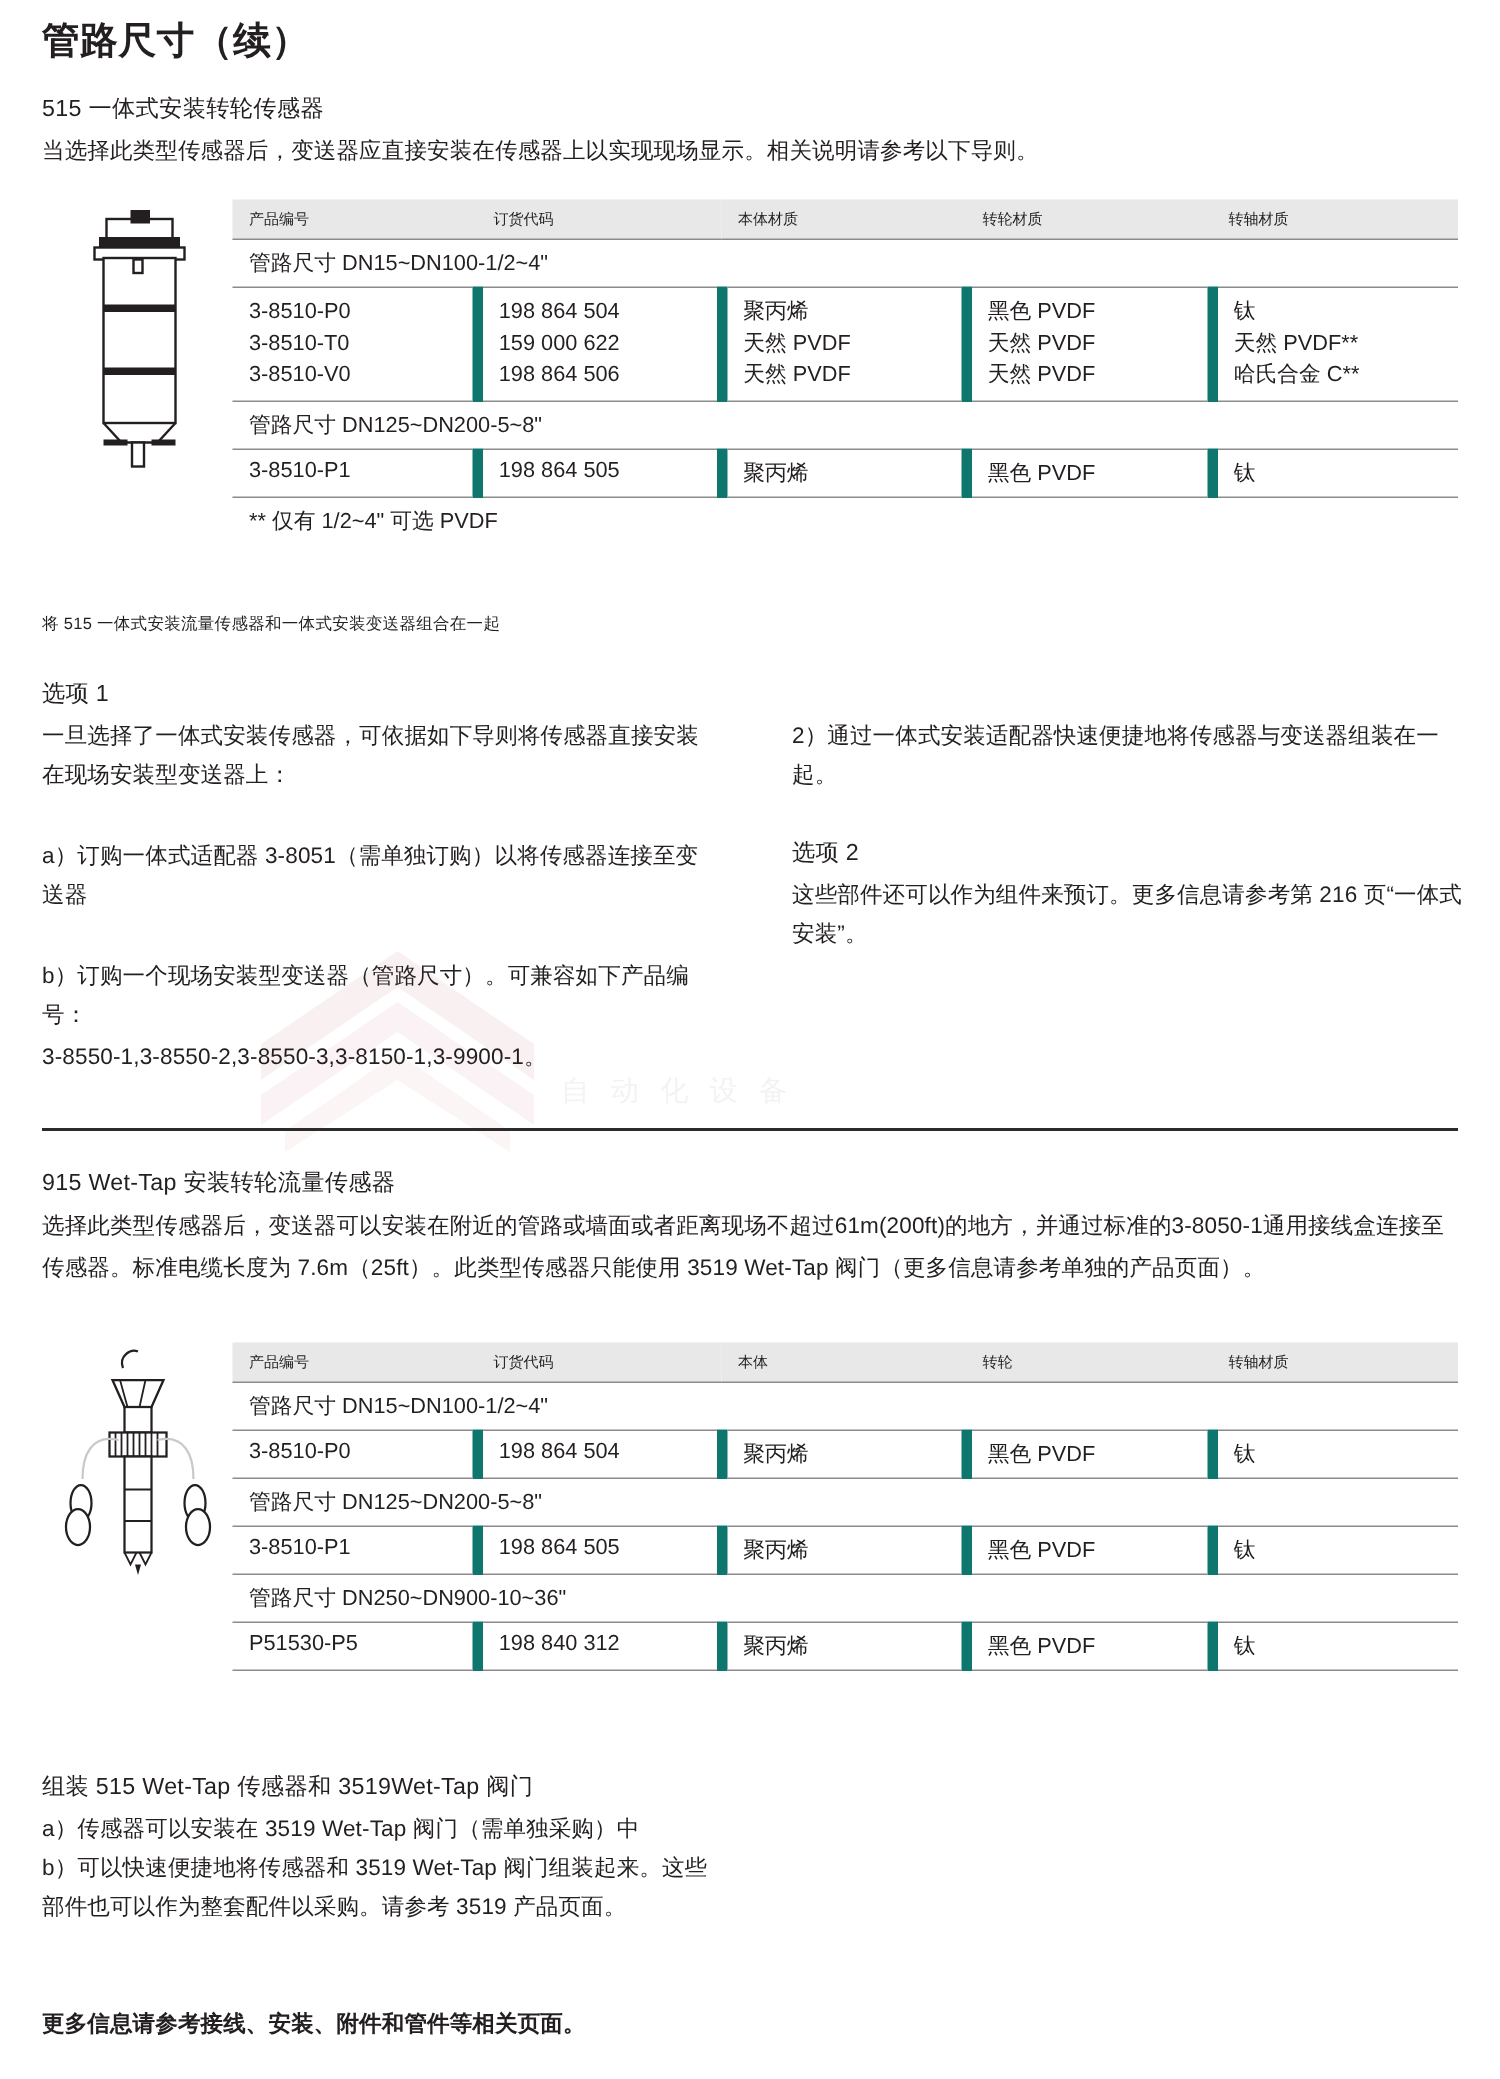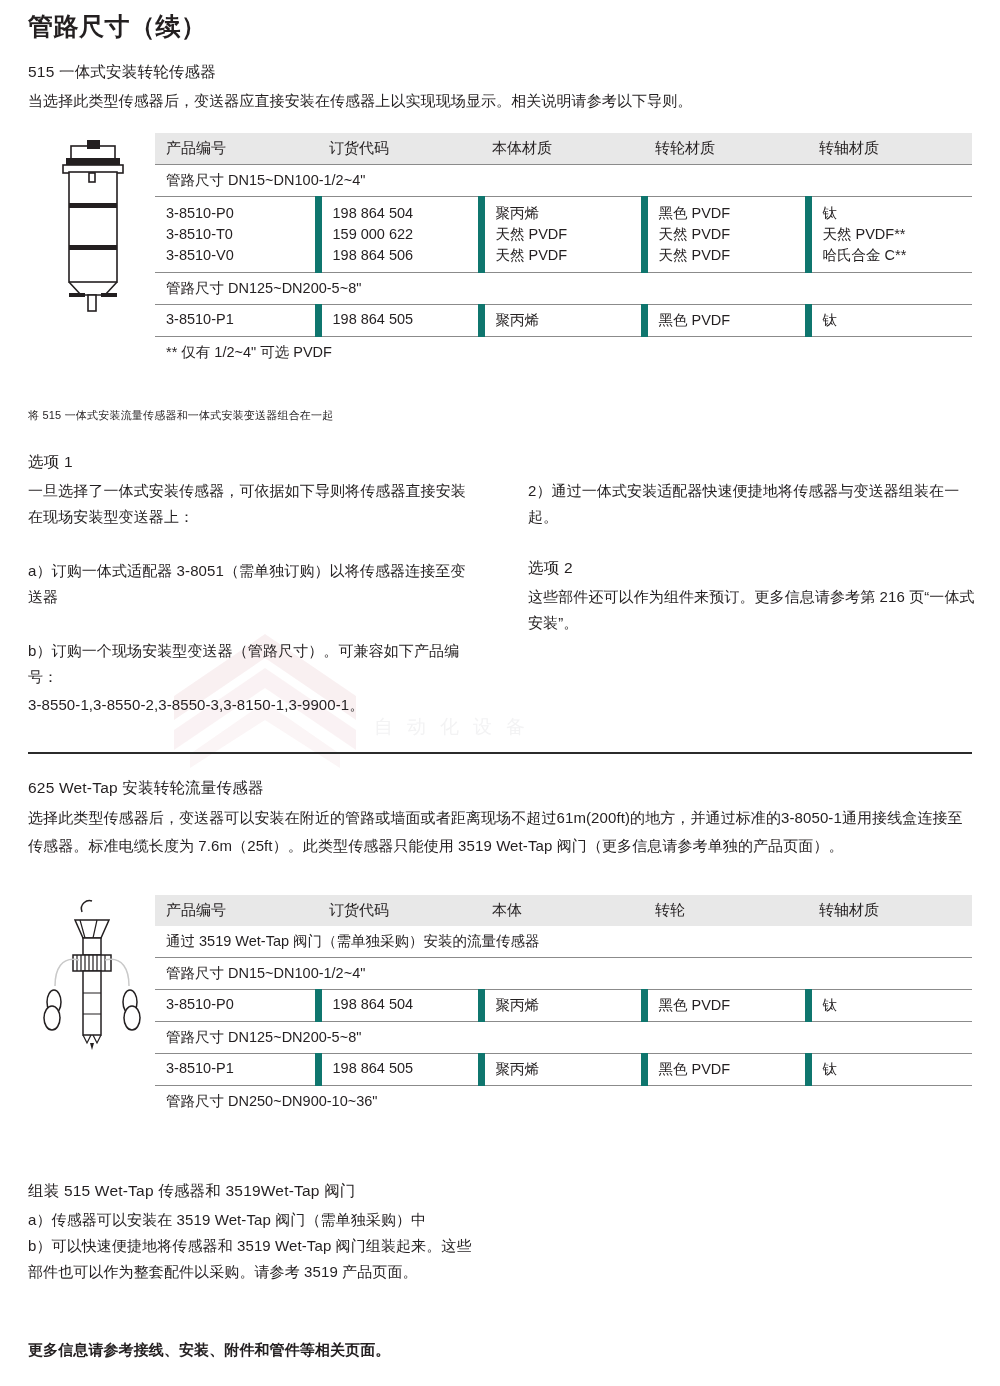--- a/index.html
+++ b/index.html
@@ -97,21 +97,21 @@
   }
   table.spec td, table.spec th {
     padding: 6px 10px 6px 11px;
     text-align: left;
     vertical-align: top;
     font-weight: normal;
   }
   .hdr-row th {
     background: #e8e8e8;
     font-weight: bold;
-    font-size: 15px;
+    font-size: 10px;
     padding-top: 11px;
     padding-bottom: 11px;
     border: none;
   }
   .note-row td {
     border-top: 1px solid #8b8b8b;
     border-bottom: none;
     padding-top: 9px;
     padding-bottom: 9px;
     font-size: 14.5px;
@@ -260,21 +260,21 @@
     <div class="abs body-text" style="left:28px; top:558px; width:445px;">a）订购一体式适配器 3-8051（需单独订购）以将传感器连接至变送器</div>
     <div class="abs body-text" style="left:28px; top:638px; width:445px;">b）订购一个现场安装型变送器（管路尺寸）。可兼容如下产品编号：</div>
     <div class="abs body-text" style="left:28px; top:692px; width:470px;">3-8550-1,3-8550-2,3-8550-3,3-8150-1,3-9900-1。</div>
 
     <div class="abs body-text" style="left:528px; top:478px; width:445px;">2）通过一体式安装适配器快速便捷地将传感器与变送器组装在一起。</div>
     <div class="abs sec-head" style="left:528px; top:558px;">选项 2</div>
     <div class="abs body-text" style="left:528px; top:584px; width:448px;">这些部件还可以作为组件来预订。更多信息请参考第 216 页“一体式安装”。</div>
 
     <div class="divider" style="top:752px;"></div>
 
-    <div class="abs sec-head" style="left:28px; top:778px;">625 Wet-Tap 安装转轮流量传感器</div>
+    <div class="abs sec-head" style="left:28px; top:778px;">915 Wet-Tap 安装转轮流量传感器</div>
     <div class="abs body-text" style="left:28px; top:804px; width:948px; line-height:28px;">选择此类型传感器后，变送器可以安装在附近的管路或墙面或者距离现场不超过61m(200ft)的地方，并通过标准的3-8050-1通用接线盒连接至传感器。标准电缆长度为 7.6m（25ft）。此类型传感器只能使用 3519 Wet-Tap 阀门（更多信息请参考单独的产品页面）。</div>
 
     <svg class="art" style="left:35px; top:898px;" width="125" height="172" viewBox="0 0 125 172">
       <g fill="none" stroke="#231f20" stroke-width="1.5">
         <path d="M47 14 C44 6, 52 1, 57 3"></path>
         <path d="M40 22 L74 22 L66 40 L48 40 Z" fill="#fff"></path>
         <path d="M45 22 L50 40 M62 22 L58 40" stroke-width="1.2"></path>
         <rect x="48" y="40" width="18" height="17" fill="#fff"></rect>
         <rect x="38" y="57" width="38" height="16" fill="#fff"></rect>
         <g stroke-width="1.2">
@@ -304,23 +304,20 @@
             <col style="width:164px">
         </colgroup>
         <tbody>
             <tr class="hdr-row">
           <th>产品编号</th>
           <th>订货代码</th>
           <th>本体</th>
           <th>转轮</th>
           <th>转轴材质</th>
         </tr>
-        <tr class="note-row firstnote">
-          <td colspan="5">通过 3519 Wet-Tap 阀门（需单独采购）安装的流量传感器</td>
-        </tr>
 
         <tr class="sub-row">
           <td colspan="5">管路尺寸 DN15~DN100-1/2~4"</td>
         </tr>
         <tr class="data-block">
           <td>3-8510-P0</td>
           <td class="bold">198 864 504</td>
           <td>聚丙烯</td>
           <td>黑色 PVDF</td>
           <td>钛</td>
@@ -333,20 +330,27 @@
           <td>3-8510-P1</td>
           <td class="bold">198 864 505</td>
           <td>聚丙烯</td>
           <td>黑色 PVDF</td>
           <td>钛</td>
         </tr>
 
         <tr class="sub-row">
           <td colspan="5">管路尺寸 DN250~DN900-10~36"</td>
         </tr>
+        <tr class="data-block last">
+          <td>P51530-P5</td>
+          <td class="bold">198 840 312</td>
+          <td>聚丙烯</td>
+          <td>黑色 PVDF</td>
+          <td>钛</td>
+        </tr>
       </tbody>
         </table>
     </div>
 
     <div class="abs sec-head" style="left:28px; top:1181px;">组装 515 Wet-Tap 传感器和 3519Wet-Tap 阀门</div>
     <div class="abs body-text" style="left:28px; top:1207px; width:450px;">a）传感器可以安装在 3519 Wet-Tap 阀门（需单独采购）中</div>
     <div class="abs body-text" style="left:28px; top:1233px; width:450px;">b）可以快速便捷地将传感器和 3519 Wet-Tap 阀门组装起来。这些部件也可以作为整套配件以采购。请参考 3519 产品页面。</div>
     <div class="abs body-text" style="left:28px; top:1337px; width:600px; font-weight:bold;">更多信息请参考接线、安装、附件和管件等相关页面。</div>
 
   </div>

